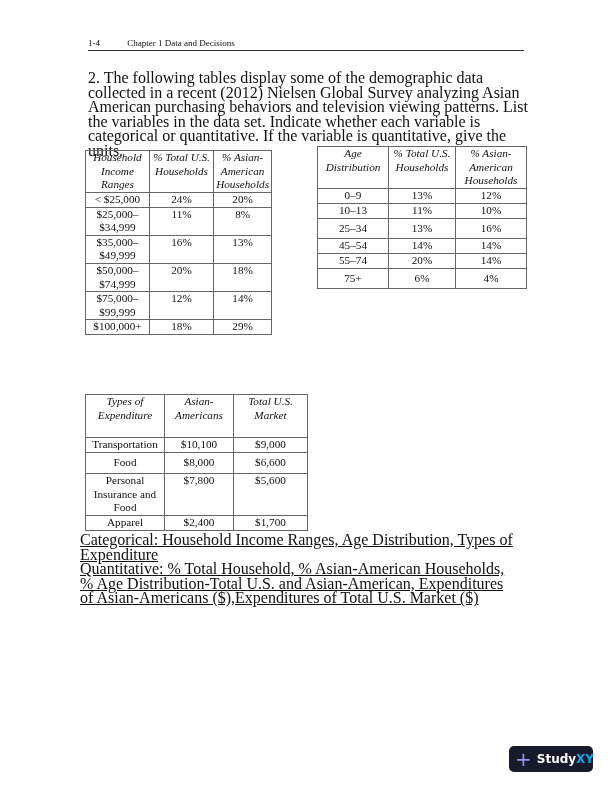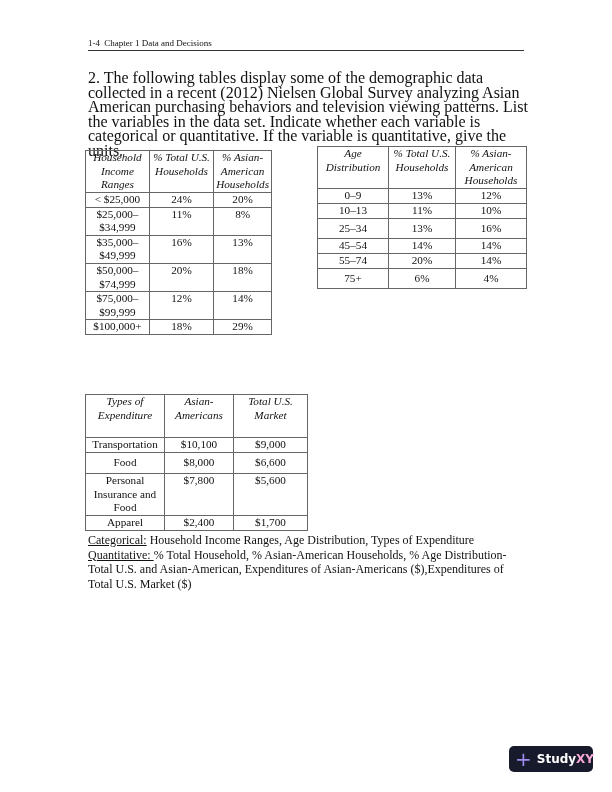--- a/index.html
+++ b/index.html
@@ -4,21 +4,21 @@
 <style>
   html, body { margin: 0; padding: 0; }
   body {
     width: 612px; height: 792px; background: #ffffff; position: relative; overflow: hidden;
     font-family: "Liberation Serif", "DejaVu Serif", serif; color: #111;
   }
   .running-head {
     position: absolute; left: 88px; top: 38px; width: 436px;
     font-size: 9px; border-bottom: 1px solid #333; padding-bottom: 2px;
   }
-  .running-head .pg { margin-right: 2px; }
+  .running-head .pg { margin-right: 25px; }
   .question {
     position: absolute; left: 88px; top: 71px; width: 440px;
     font-size: 16px; line-height: 14.6px;
   }
   table.dt {
     position: absolute; border-collapse: collapse; font-size: 11.2px; line-height: 13.6px;
   }
   table.dt th, table.dt td {
     border: 1px solid #666; text-align: center; vertical-align: top; padding: 0 2px;
   }
@@ -30,31 +30,31 @@
   #t-age { left: 317px; top: 146px; width: 210px; }
   #t-age th { height: 41px; }
   #t-age td { height: 14px; }
   #t-age td.tall { height: 19px; vertical-align: middle; }
   #t-exp { left: 85px; top: 349px; width: 223px; margin-top: 45px; }
   #t-exp th { height: 42px; }
   #t-exp td { height: 14px; }
   #t-exp td.mid { height: 20px; vertical-align: middle; }
   #t-exp td.three { height: 41px; }
   .answer {
-    position: absolute; left: 88px; top: 533px; width: 440px;
-    font-size: 12px; line-height: 14.6px;
+    position: absolute; left: 80px; top: 533px; width: 440px;
+    font-size: 16px; line-height: 14.6px; text-decoration: underline;
   }
   .answer .lbl { text-decoration: underline; }
   .badge {
     position: absolute; left: 509px; top: 746px; width: 84px; height: 26px;
     background: #161a2b; border-radius: 5px; display: flex; align-items: center;
     font-family: "DejaVu Sans", sans-serif; font-weight: bold; font-size: 12px; color: #fff;
   }
   .badge .plus { color: #a08cf0; font-size: 20px; font-weight: normal; margin: 0 5px 0 6px; line-height: 1; }
-  .badge .xy { color: #f9a8d4; }
+  .badge .xy { color: #0ea5e9; }
 </style>
 </head>
 <body>
 
 <div class="running-head">
   <span class="pg">1-4</span>
   <span>Chapter 1 Data and Decisions</span>
 </div>
 
 <div class="question">2.  The following tables display some of the demographic data collected in a recent (2012) Nielsen Global Survey analyzing Asian American purchasing behaviors and television viewing patterns. List the variables in the data set. Indicate whether each variable is categorical or quantitative.  If the variable is quantitative, give the units.</div>

